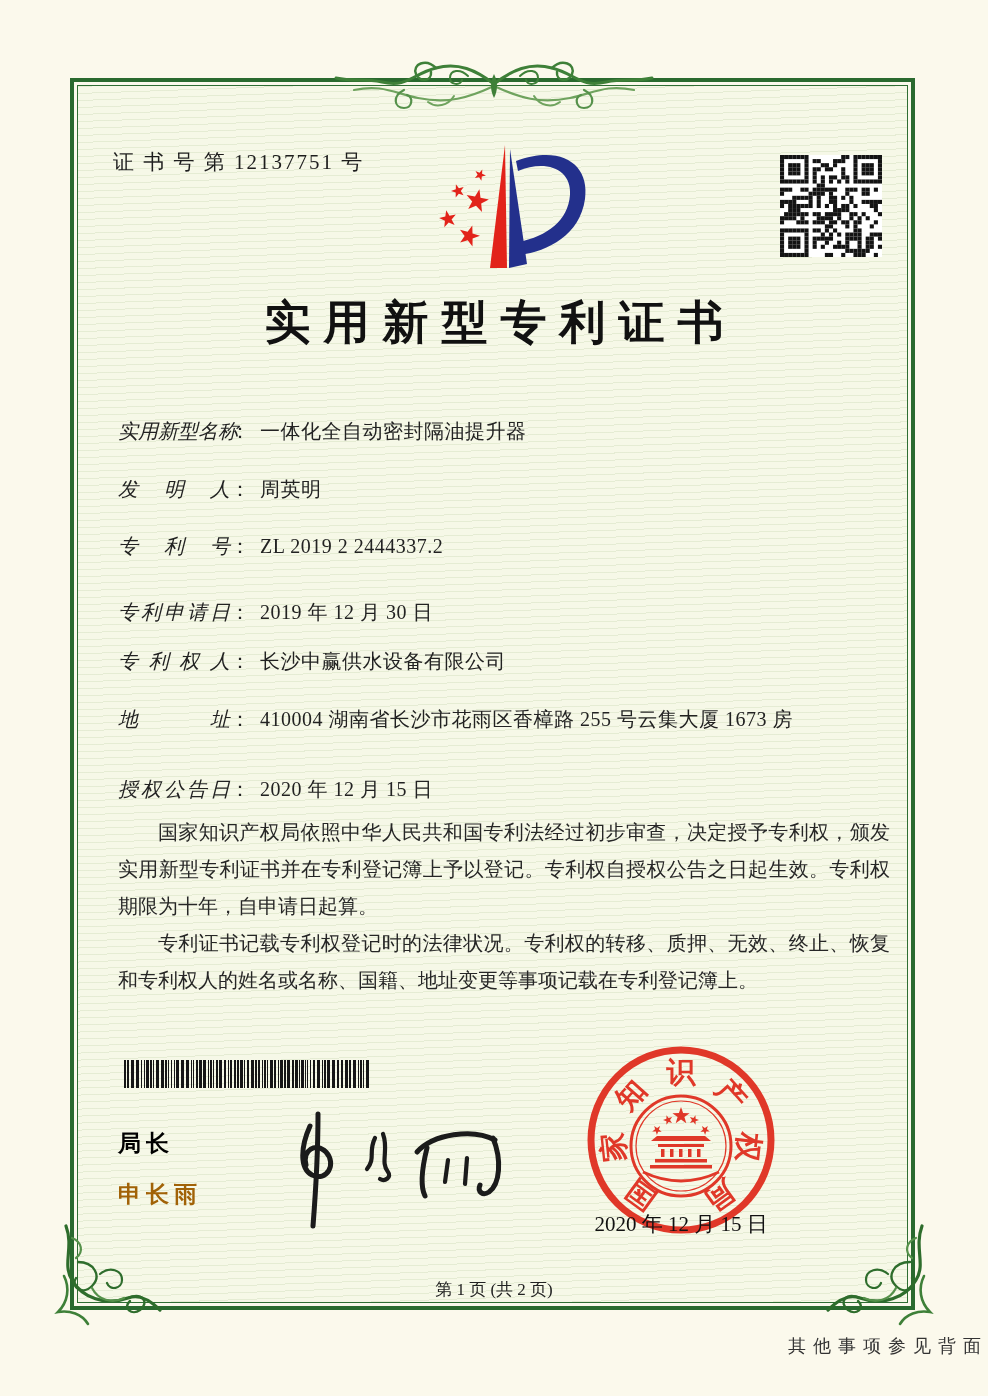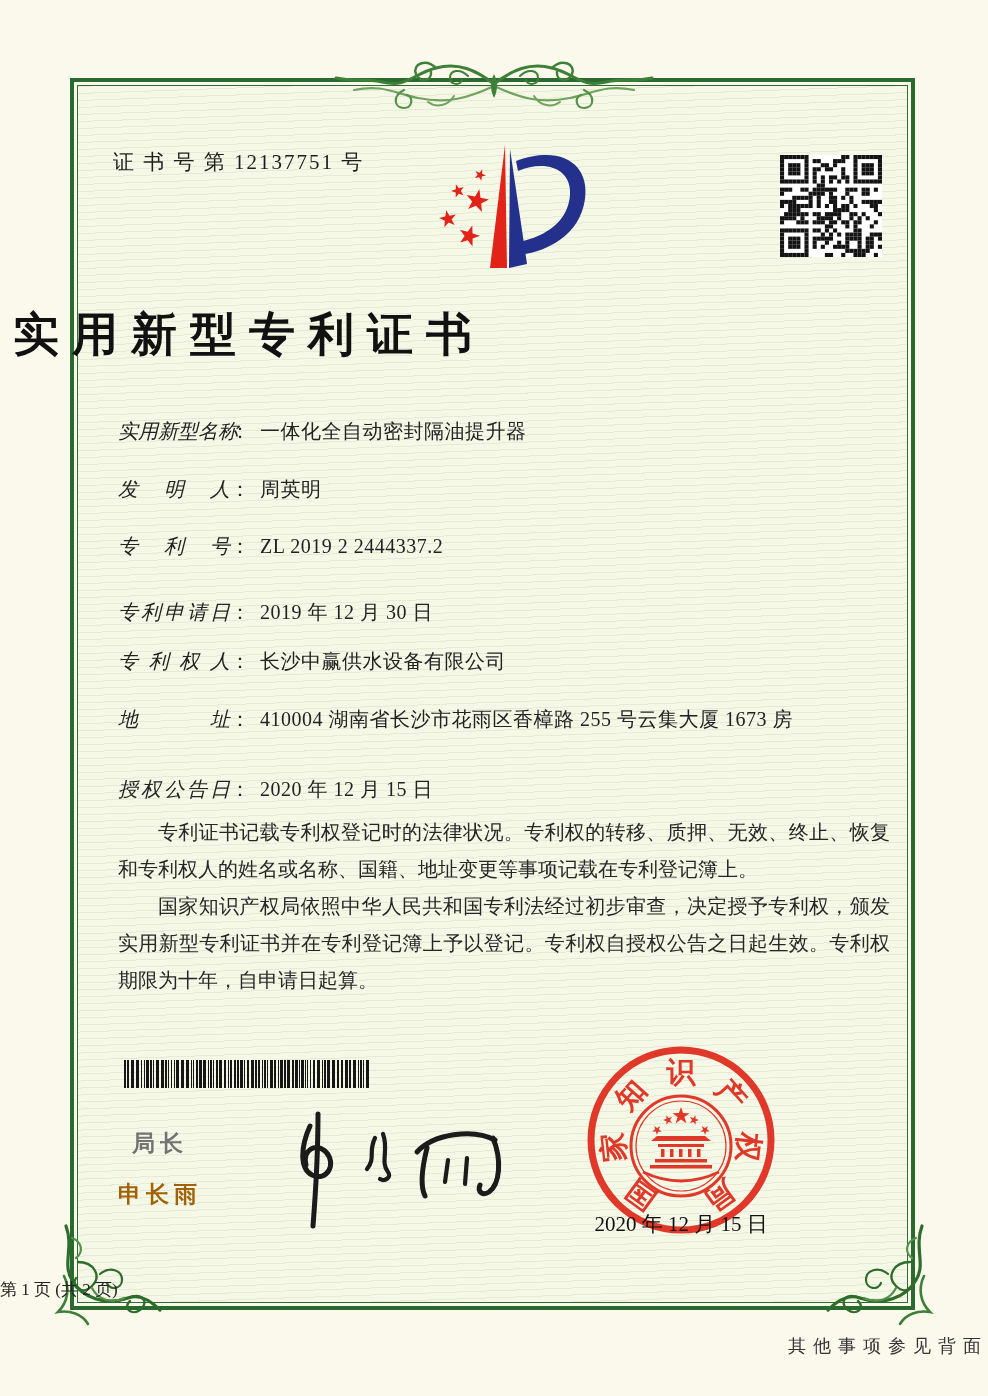--- a/index.html
+++ b/index.html
@@ -27,22 +27,22 @@
   }
   
   .cert-no{
     position:absolute;left:113px;top:148px;
     font-size:21px;letter-spacing:2px;color:#1d1d1d;
   }
   .logo{position:absolute;left:420px;top:136px;width:180px;height:152px;}
   .qr{position:absolute;left:780px;top:155px;width:102px;height:102px;background:#fff;}
   .title{
     position:absolute;left:0;top:292px;width:100%;
-    font-size:46px;font-weight:bold;
-    letter-spacing:13px;color:#111;text-indent:13px;margin-top:12px;
+    text-align:center;font-size:46px;font-weight:bold;
+    letter-spacing:13px;color:#111;text-indent:13px;
   }
   
   .fields{position:absolute;left:118px;top:418px;width:776px;font-size:20px;}
   .frow{position:absolute;left:0;white-space:nowrap;}
   .fgroup2{position:absolute;left:372px;top:0;}
   .flabel{
     display:inline-block;width:112px;
     text-align:justify;text-align-last:justify;
     vertical-align:bottom;
     font-style:italic;
@@ -51,31 +51,31 @@
   .fvalue{letter-spacing:0.5px;}
   
   .paras{position:absolute;left:118px;top:814px;width:772px;}
   .paras p{
     margin:0;font-size:20px;line-height:37px;
     text-indent:2em;text-align:justify;color:#262626;
   }
   
   .barcode{position:absolute;left:124px;top:1060px;width:248px;height:28px;}
   .signer{position:absolute;left:118px;top:1128px;font-family:"Liberation Sans","DejaVu Sans",sans-serif;}
-  .signer-title{font-size:23px;letter-spacing:5px;font-weight:600;color:#737373;text-align:center;}
+  .signer-title{font-size:23px;letter-spacing:5px;font-weight:600;color:#000000;}
   .signer-name{font-size:23px;letter-spacing:5px;font-weight:600;color:#a16207;margin-top:20px;}
   .signature{position:absolute;left:255px;top:1106px;width:270px;height:128px;}
   .seal{position:absolute;left:581px;top:1040px;width:200px;height:200px;opacity:0.93;}
   .seal-date{
     position:absolute;left:586px;top:1210px;width:190px;
     text-align:center;font-size:21px;color:#111;white-space:nowrap;
   }
   .page-no{
     position:absolute;left:0;top:1278px;width:100%;
-    font-size:17px;color:#222;
+    text-align:center;font-size:17px;color:#222;
   }
   .footer-note{
     position:absolute;left:0;top:1334px;width:100%;
     text-align:right;font-size:18px;letter-spacing:7px;color:#333;
   }
   .ornament{position:absolute;pointer-events:none;}
   .orn-top{left:334px;top:44px;width:320px;height:76px;}
   .orn-bl{left:48px;top:1222px;width:115px;height:115px;}
   .orn-br{left:825px;top:1222px;width:115px;height:115px;transform:scaleX(-1);}
 </style>
@@ -473,22 +473,22 @@
     </div>
     <div class="frow" style="top:288px">
       <span class="flabel">地址</span><span class="fcolon">：</span><span class="fvalue">410004 湖南省长沙市花雨区香樟路 255 号云集大厦 1673 房</span>
     </div>
     <div class="frow" style="top:358px;width:776px">
       <span class="flabel">授权公告日</span><span class="fcolon">：</span><span class="fvalue">2020 年 12 月 15 日</span>
     </div>
   </div>
 
   <div class="paras">
+    <p>国家知识产权局依照中华人民共和国专利法经过初步审查，决定授予专利权，颁发实用新型专利证书并在专利登记簿上予以登记。专利权自授权公告之日起生效。专利权期限为十年，自申请日起算。</p>
     <p>专利证书记载专利权登记时的法律状况。专利权的转移、质押、无效、终止、恢复和专利权人的姓名或名称、国籍、地址变更等事项记载在专利登记簿上。</p>
-    <p>国家知识产权局依照中华人民共和国专利法经过初步审查，决定授予专利权，颁发实用新型专利证书并在专利登记簿上予以登记。专利权自授权公告之日起生效。专利权期限为十年，自申请日起算。</p>
   </div>
 
   <svg class="barcode" id="barcode-svg" viewBox="0 0 248 28" preserveAspectRatio="none">
       <rect x="0" y="0" width="2" height="28" fill="#161616"></rect>
       <rect x="3" y="0" width="2" height="28" fill="#161616"></rect>
       <rect x="7" y="0" width="3" height="28" fill="#161616"></rect>
       <rect x="12" y="0" width="3" height="28" fill="#161616"></rect>
       <rect x="17" y="0" width="1" height="28" fill="#161616"></rect>
       <rect x="20" y="0" width="1" height="28" fill="#161616"></rect>
       <rect x="22" y="0" width="3" height="28" fill="#161616"></rect>

